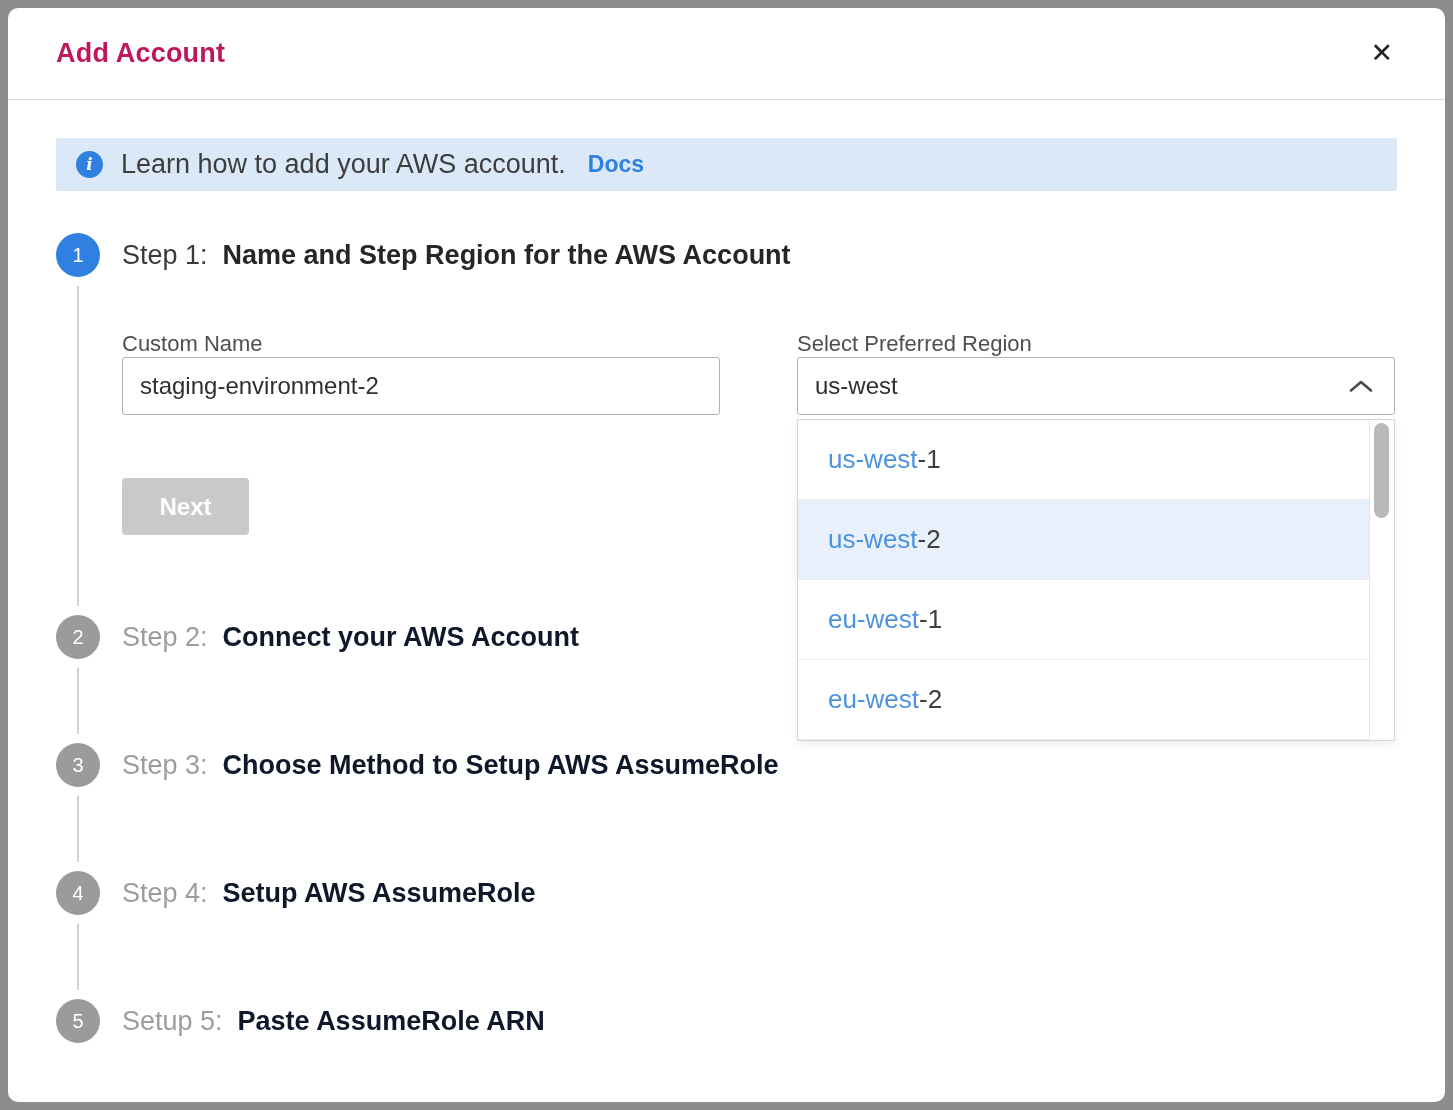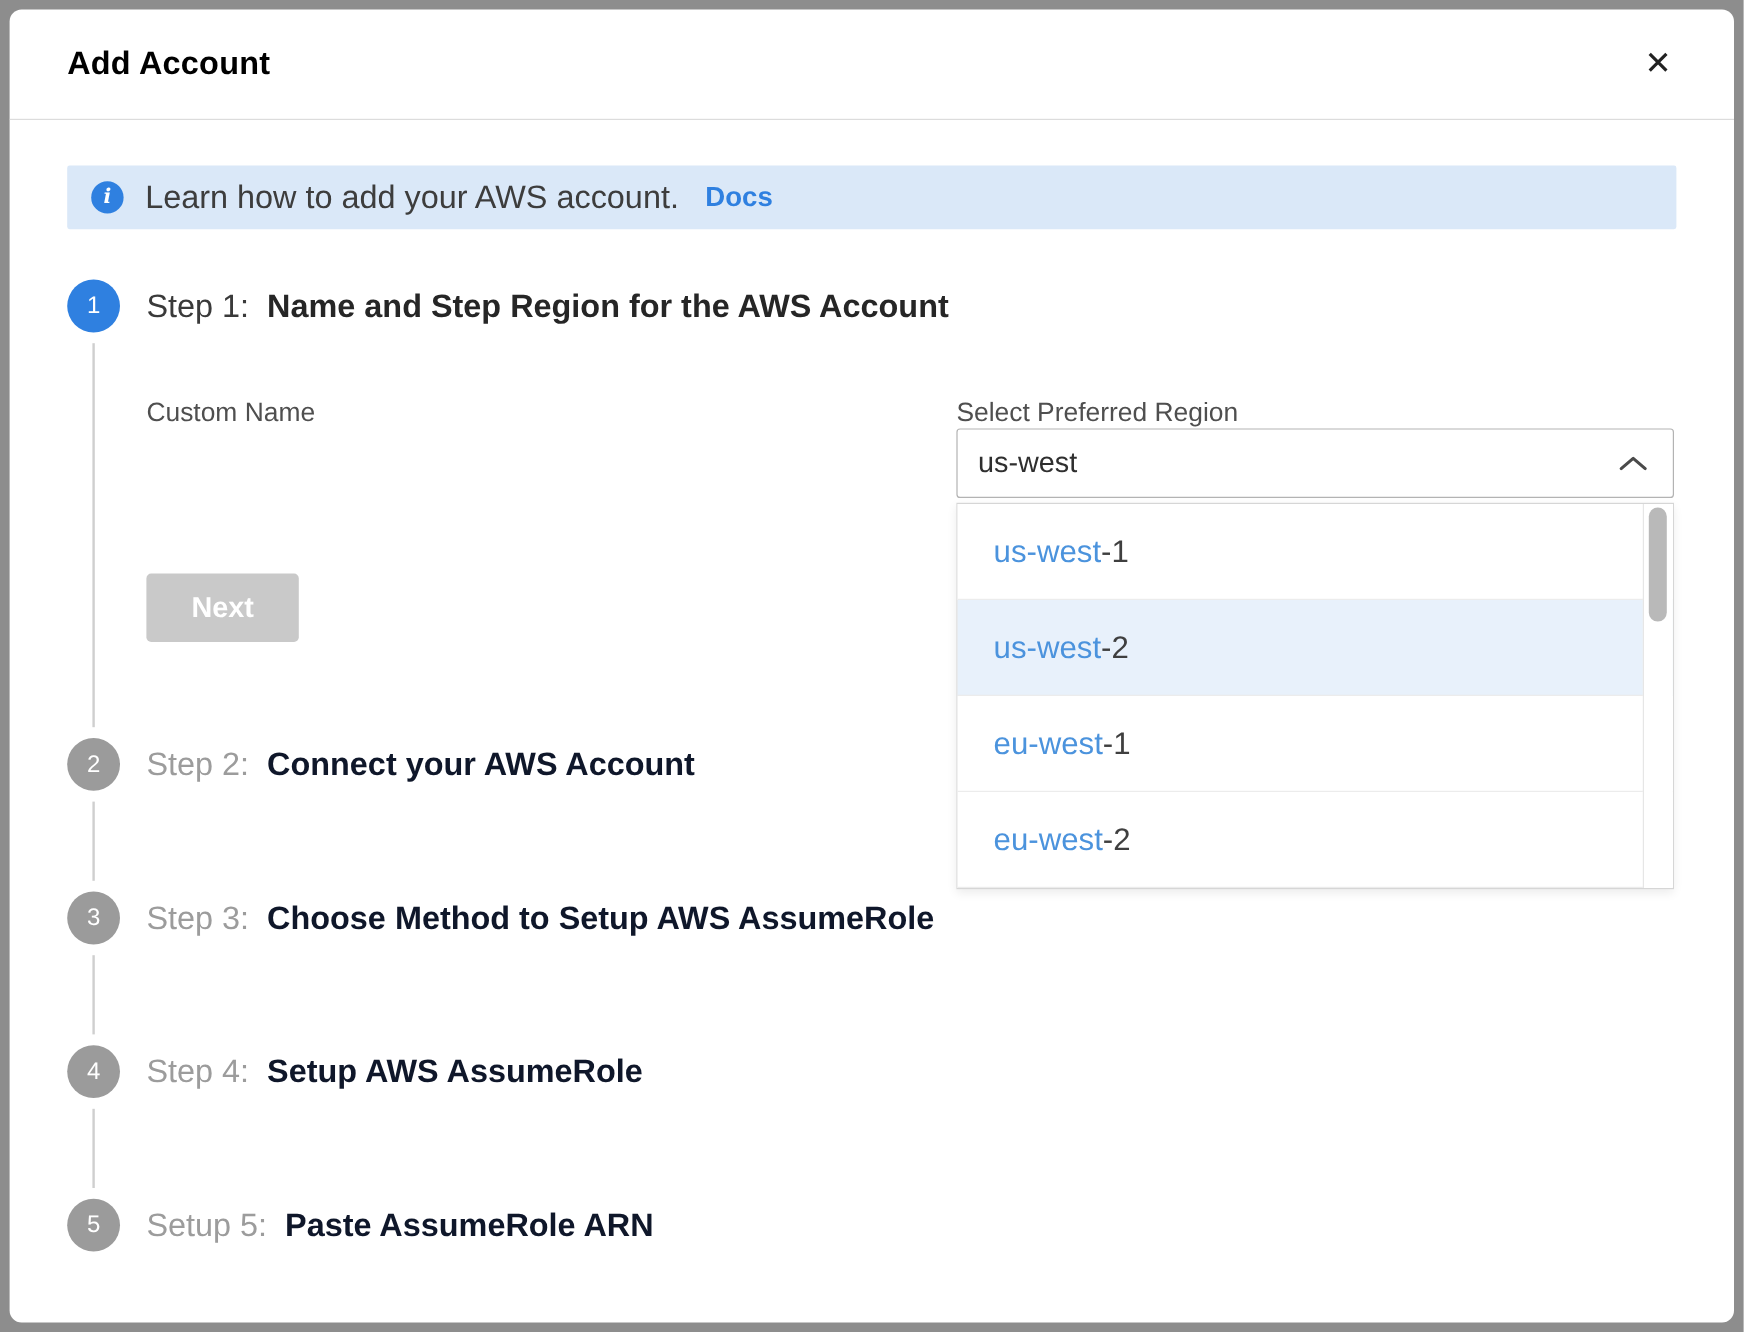--- a/index.html
+++ b/index.html
@@ -21,21 +21,21 @@
     height: 92px;
     display: flex;
     align-items: center;
     justify-content: space-between;
     padding: 0 48px;
     border-bottom: 1px solid #dcdcdc;
   }
   .modal-title {
     font-size: 27px;
     font-weight: 700;
-    color: #000000;
+    color: #be185d;
     letter-spacing: 0.2px;
   }
   .close-btn {
     background: none;
     border: none;
     font-size: 27px;
     color: #222;
     cursor: pointer;
     line-height: 1;
     padding: 4px;
@@ -248,20 +248,21 @@
         <div class="step-body">
           <div class="step-heading">
             <span class="step-prefix">Step 1:</span>
             <span class="step-title">Name and Step Region for the AWS Account</span>
           </div>
 
           <div class="form-row">
 
             <div class="form-col">
               <div class="field-label">Custom Name</div>
+              <input class="text-input" type="text" value="staging-environment-2" style="">
             </div>
 
             <div class="form-col">
               <div class="field-label">Select Preferred Region</div>
               <div class="select-wrap">
                 <div class="select-box">
                   <span class="select-value">us-west</span>
                   <span class="chevron-up">
                     <svg width="26" height="15" viewBox="0 0 26 15">
                       <polyline points="3,11.5 13,3 23,11.5" fill="none" stroke="#4a4a4a" stroke-width="2.6" stroke-linecap="round" stroke-linejoin="round"></polyline>

